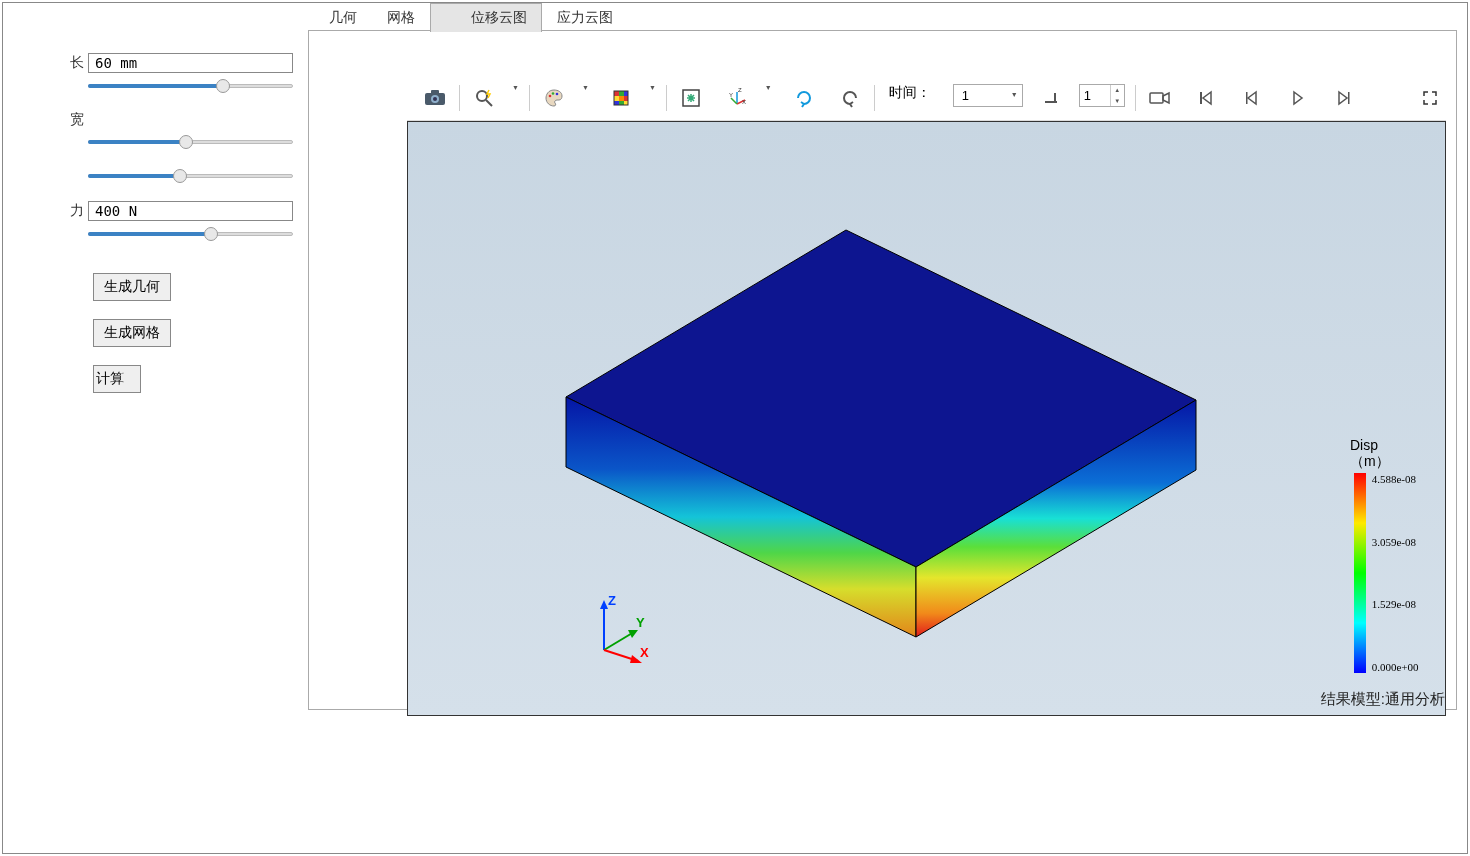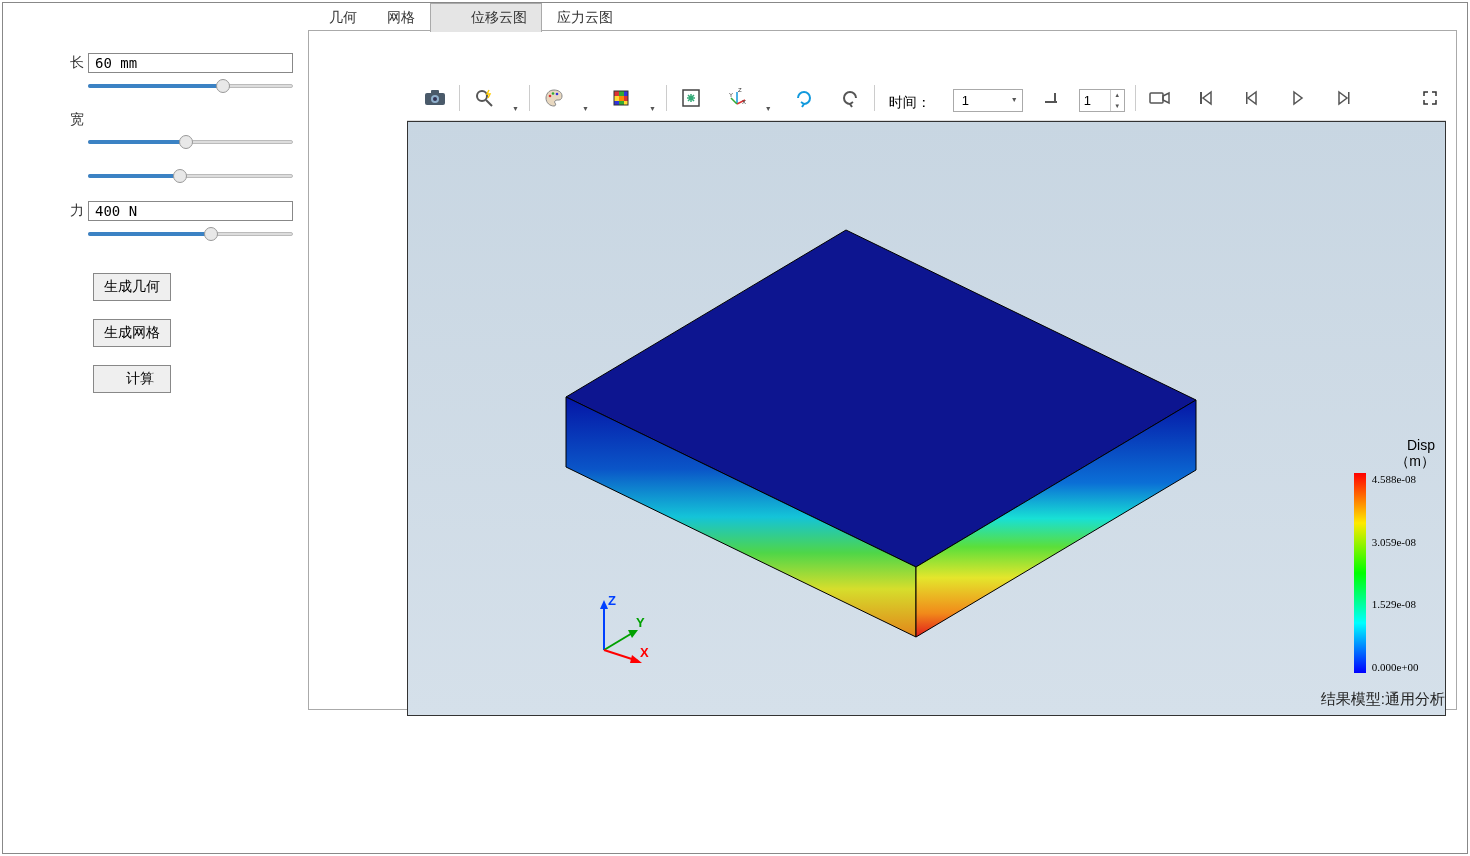--- a/index.html
+++ b/index.html
@@ -133,21 +133,21 @@
       align-items: center;
       height: 45px;
       padding: 0 8px;
       background: #fff;
       border-bottom: 1px solid #ddd;
       margin: 45px 10px 0 98px;
       position: relative;
     }
     .tb-group {
       display: flex;
-      align-items: flex-end;
+      align-items: flex-start;
       gap: 18px;
       padding: 0 6px;
     }
     .tb-sep {
       width: 1px;
       height: 26px;
       background: #ccc;
       margin: 0 4px;
     }
     .tb-btn {
@@ -230,21 +230,21 @@
       bottom: 50px;
       width: 70px;
       height: 70px;
     }
     .legend {
       position: absolute;
       right: 10px;
       top: 315px;
       width: 85px;
     }
-    .legend-title { font-size: 14px; text-align: right; }
+    .legend-title { font-size: 14px; text-align: left; }
     .legend-bar {
       height: 200px;
       width: 12px;
       margin-left: 4px;
       background: linear-gradient(to bottom, #ff0000, #ffea00, #00ff00, #00ffff, #0000ff);
       display:inline-block;
       vertical-align: top;
     }
     .legend-ticks {
       display: inline-flex;
@@ -310,21 +310,21 @@
       <div class="slider">
         <div class="slider-track"></div>
         <div class="slider-fill" style="width:60%"></div>
         <div class="slider-thumb" style="left:60%"></div>
       </div>
     </div>
 
     <div class="action-buttons">
       <button class="action-button">生成几何</button>
       <button class="action-button">生成网格</button>
-      <button class="action-button" style="padding-left:32px;padding-right:16px">计算</button>
+      <button class="action-button" style="padding-left:2px;padding-right:16px">计算</button>
     </div>
   </div>
 
   <div class="main">
     <div class="tabs">
       <div class="tab">几何</div>
       <div class="tab">网格</div>
       <div class="tab active">位移云图</div>
       <div class="tab">应力云图</div>
     </div>

